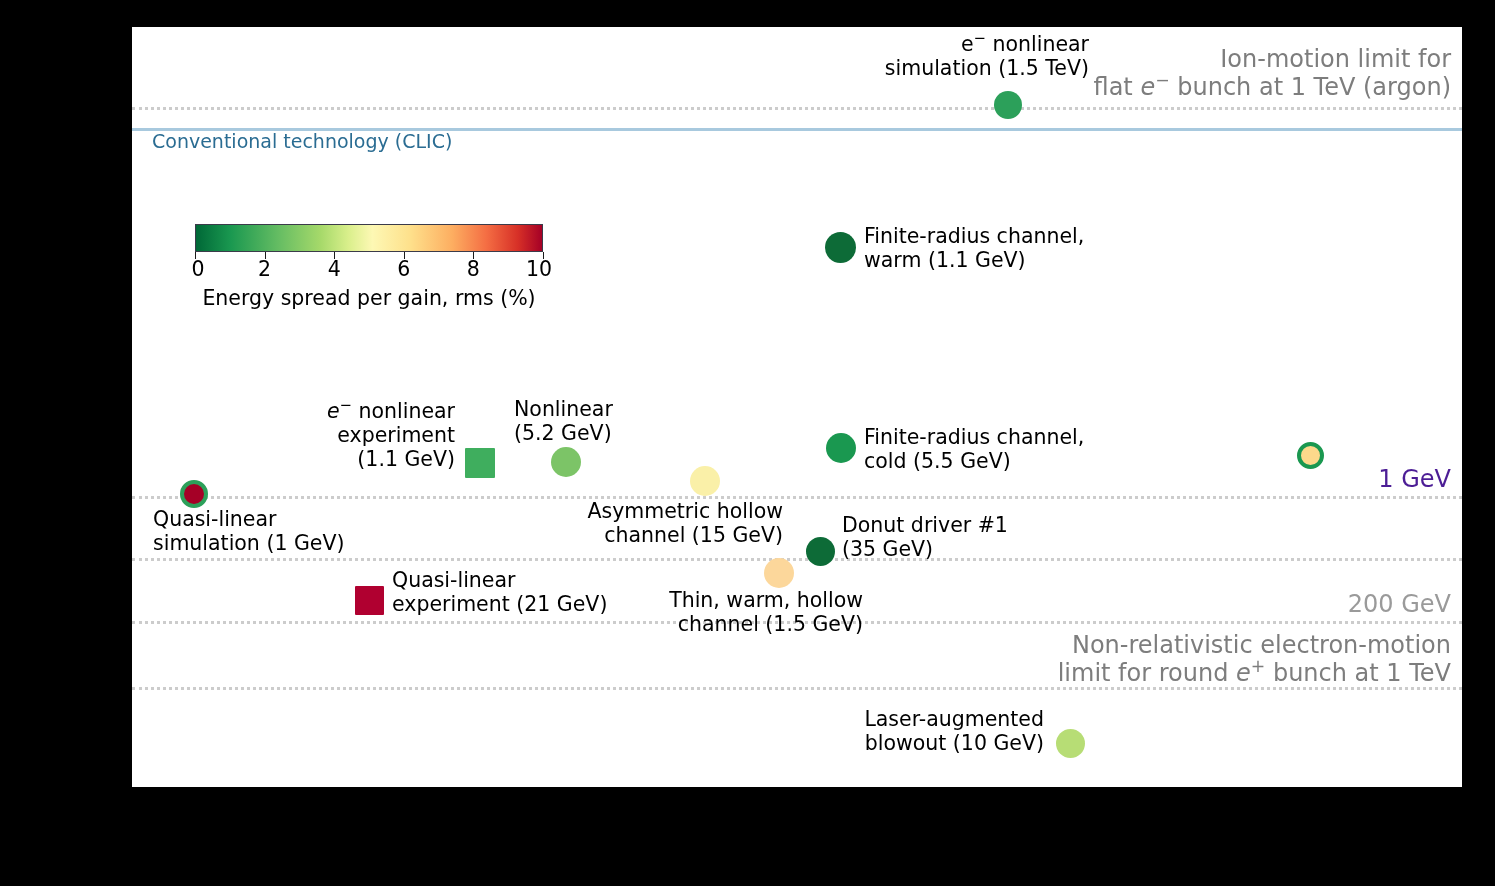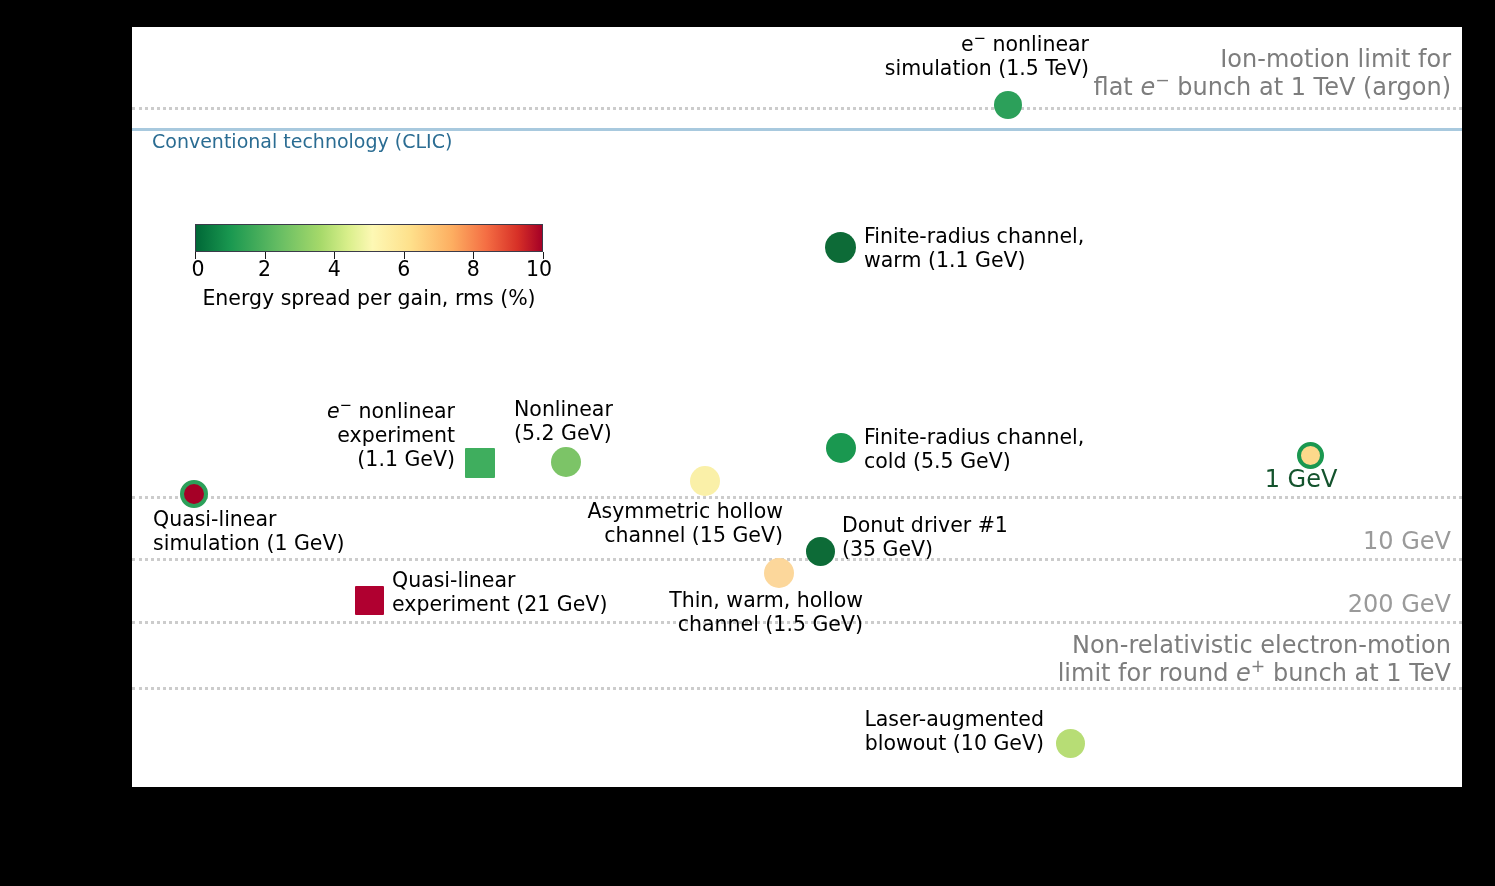--- a/index.html
+++ b/index.html
@@ -156,22 +156,21 @@
     <div class="clic-line" style="top:101px;"></div>
     <div class="gridline" style="top:469px;"></div>
     <div class="gridline" style="top:531px;"></div>
     <div class="gridline" style="top:594px;"></div>
     <div class="gridline" style="top:660px;"></div>
 
     <div class="clic-label" style="left:20px; top:103px;">Conventional technology (CLIC)</div>
 
     <div class="ann-label" style="right:11px; top:18px; width:520px;">Ion-motion limit for<br>flat <i>e</i><sup>−</sup> bunch at 1 TeV (argon)</div>
 
-    <div class="ann-label" style="right:11px; top:438px; width:300px; color:#14532d;text-align:center;">1 GeV</div>
-    <div class="ann-label" style="right:11px; top:500px; width:300px; color:#9a9a9a;">10 GeV</div>
+    <div class="ann-label" style="right:11px; top:438px; width:300px; color:#4c1d95;">1 GeV</div>
     <div class="ann-label" style="right:11px; top:563px; width:300px; color:#9a9a9a;">200 GeV</div>
 
     <div class="ann-label" style="right:11px; top:604px; width:560px;">Non-relativistic electron-motion<br>limit for round <i>e</i><sup>+</sup> bunch at 1 TeV</div>
 
     <div id="colorbar-wrap">
       <div id="colorbar-bar"></div>
       <div class="cb-tick" style="left:0px;"></div>
       <div class="cb-tick" style="left:69.6px;"></div>
       <div class="cb-tick" style="left:139.2px;"></div>
       <div class="cb-tick" style="left:208.8px;"></div>

